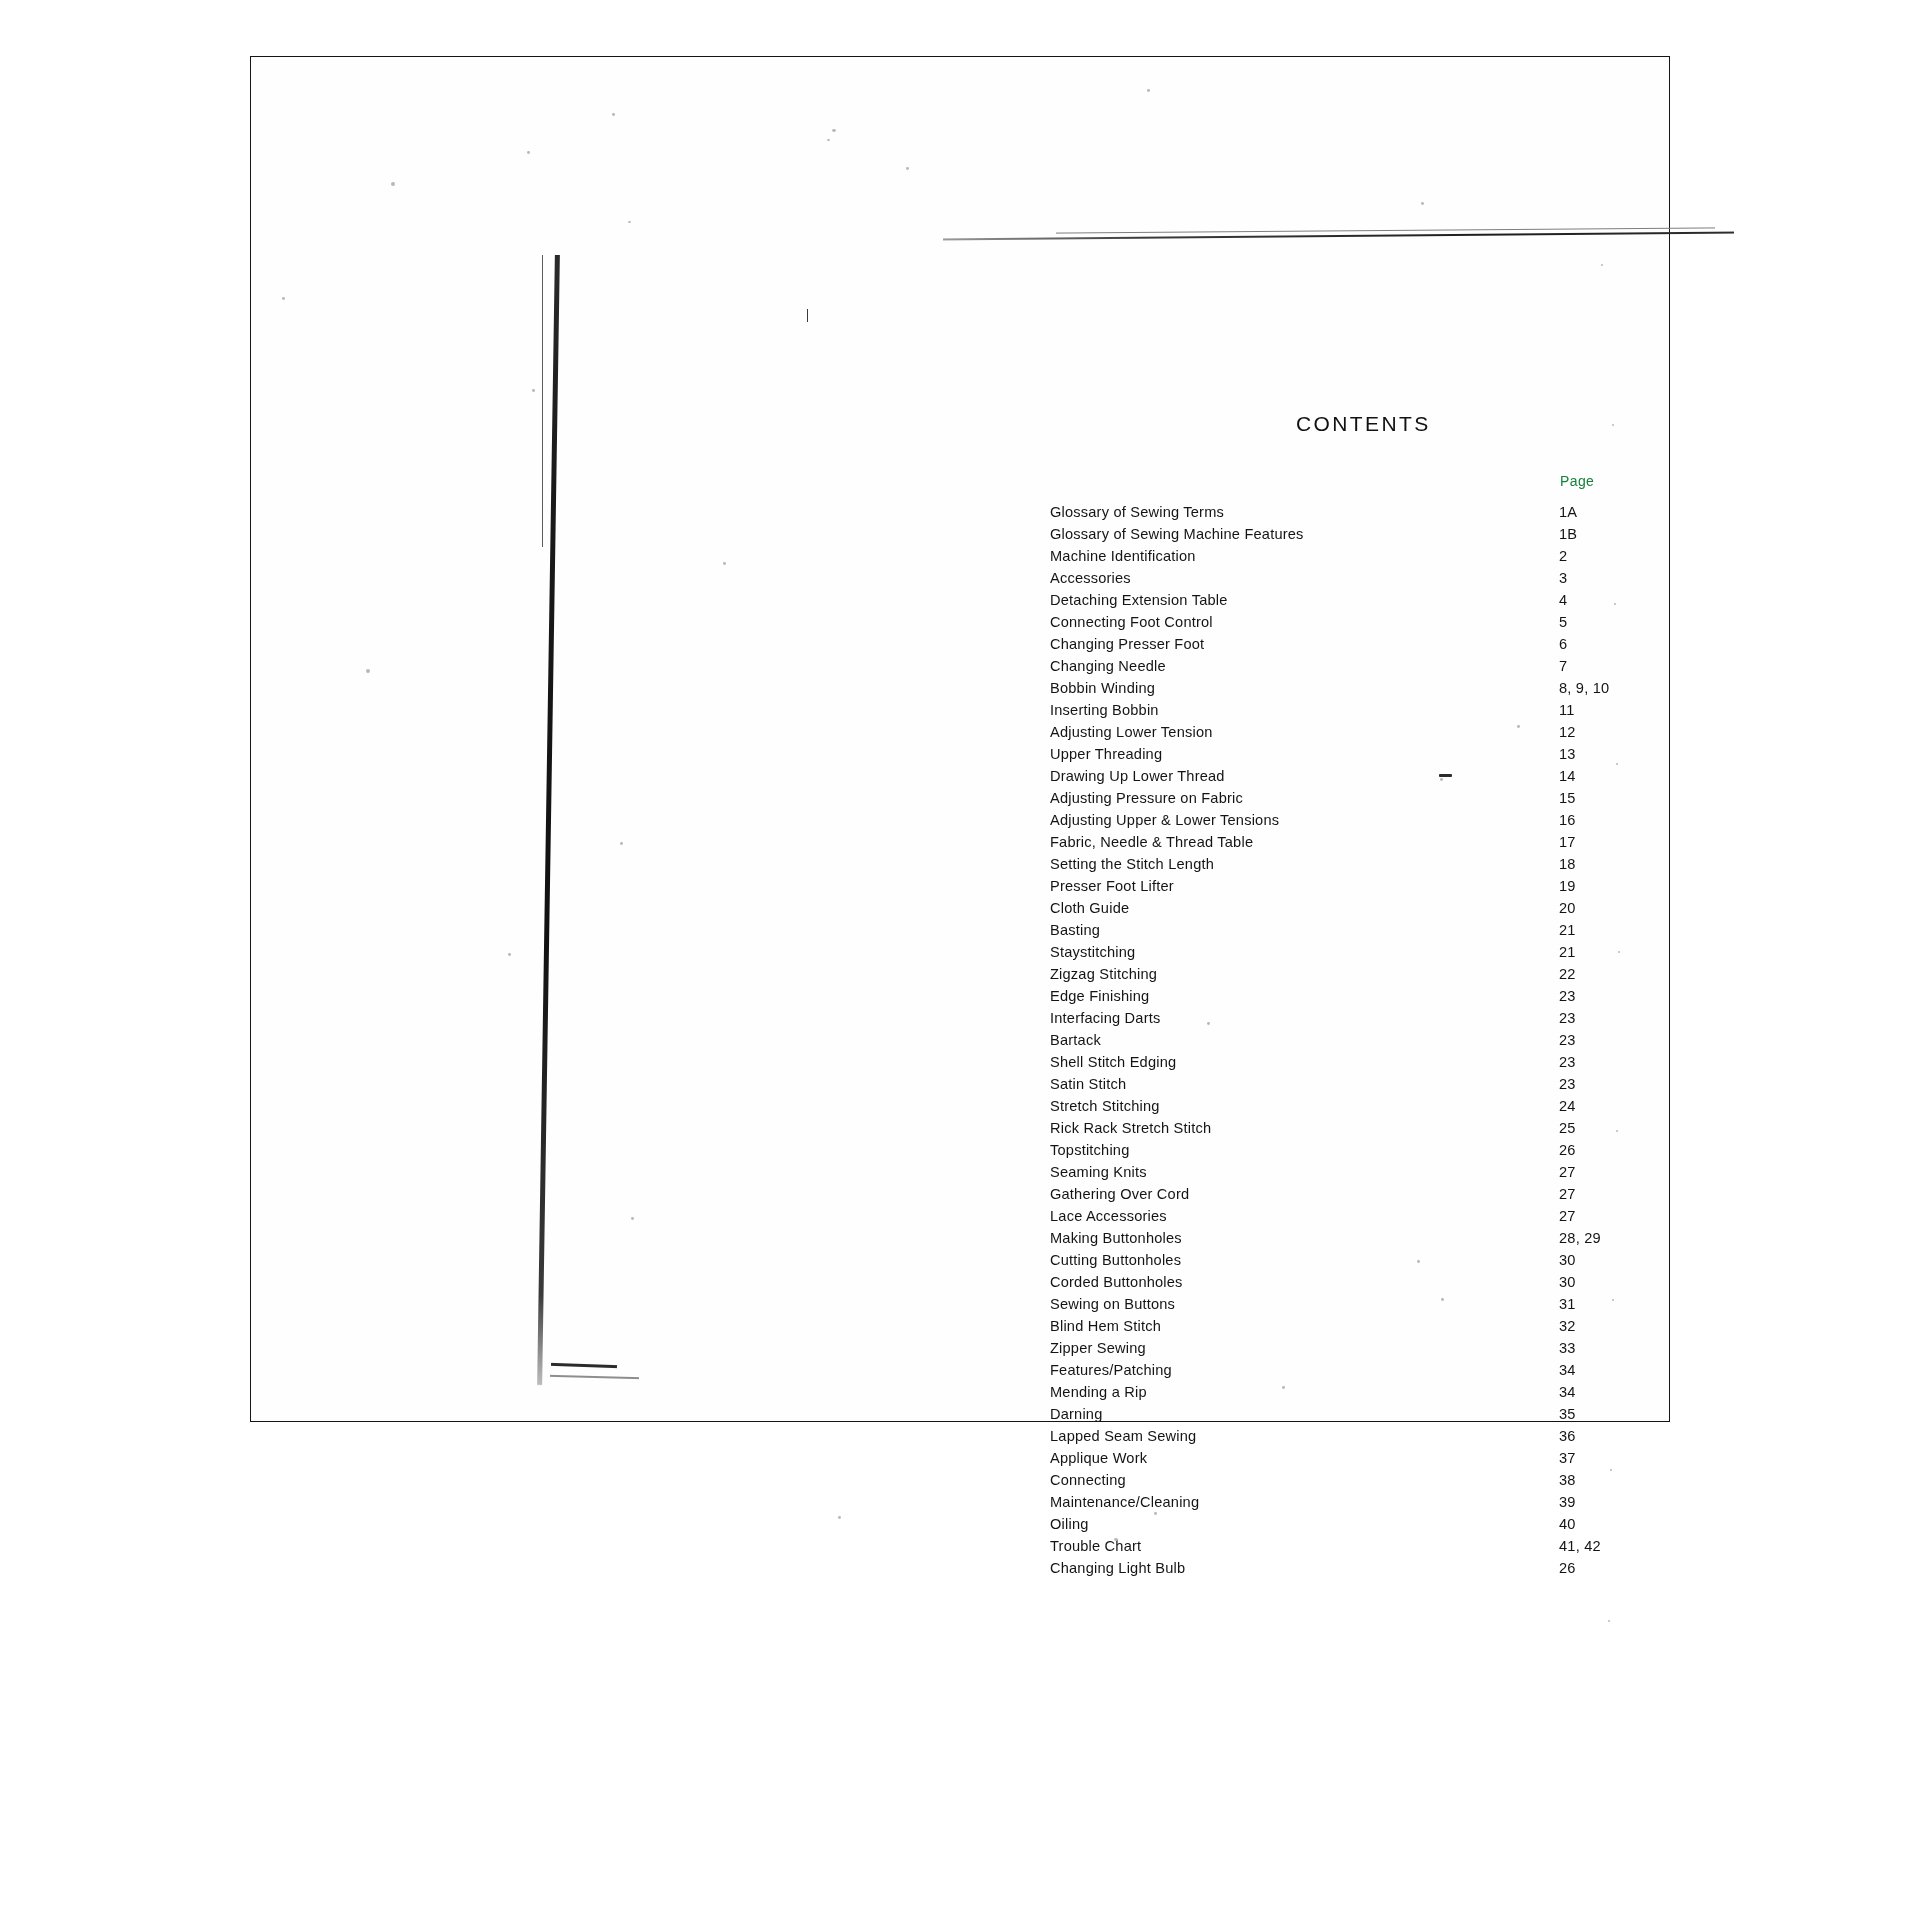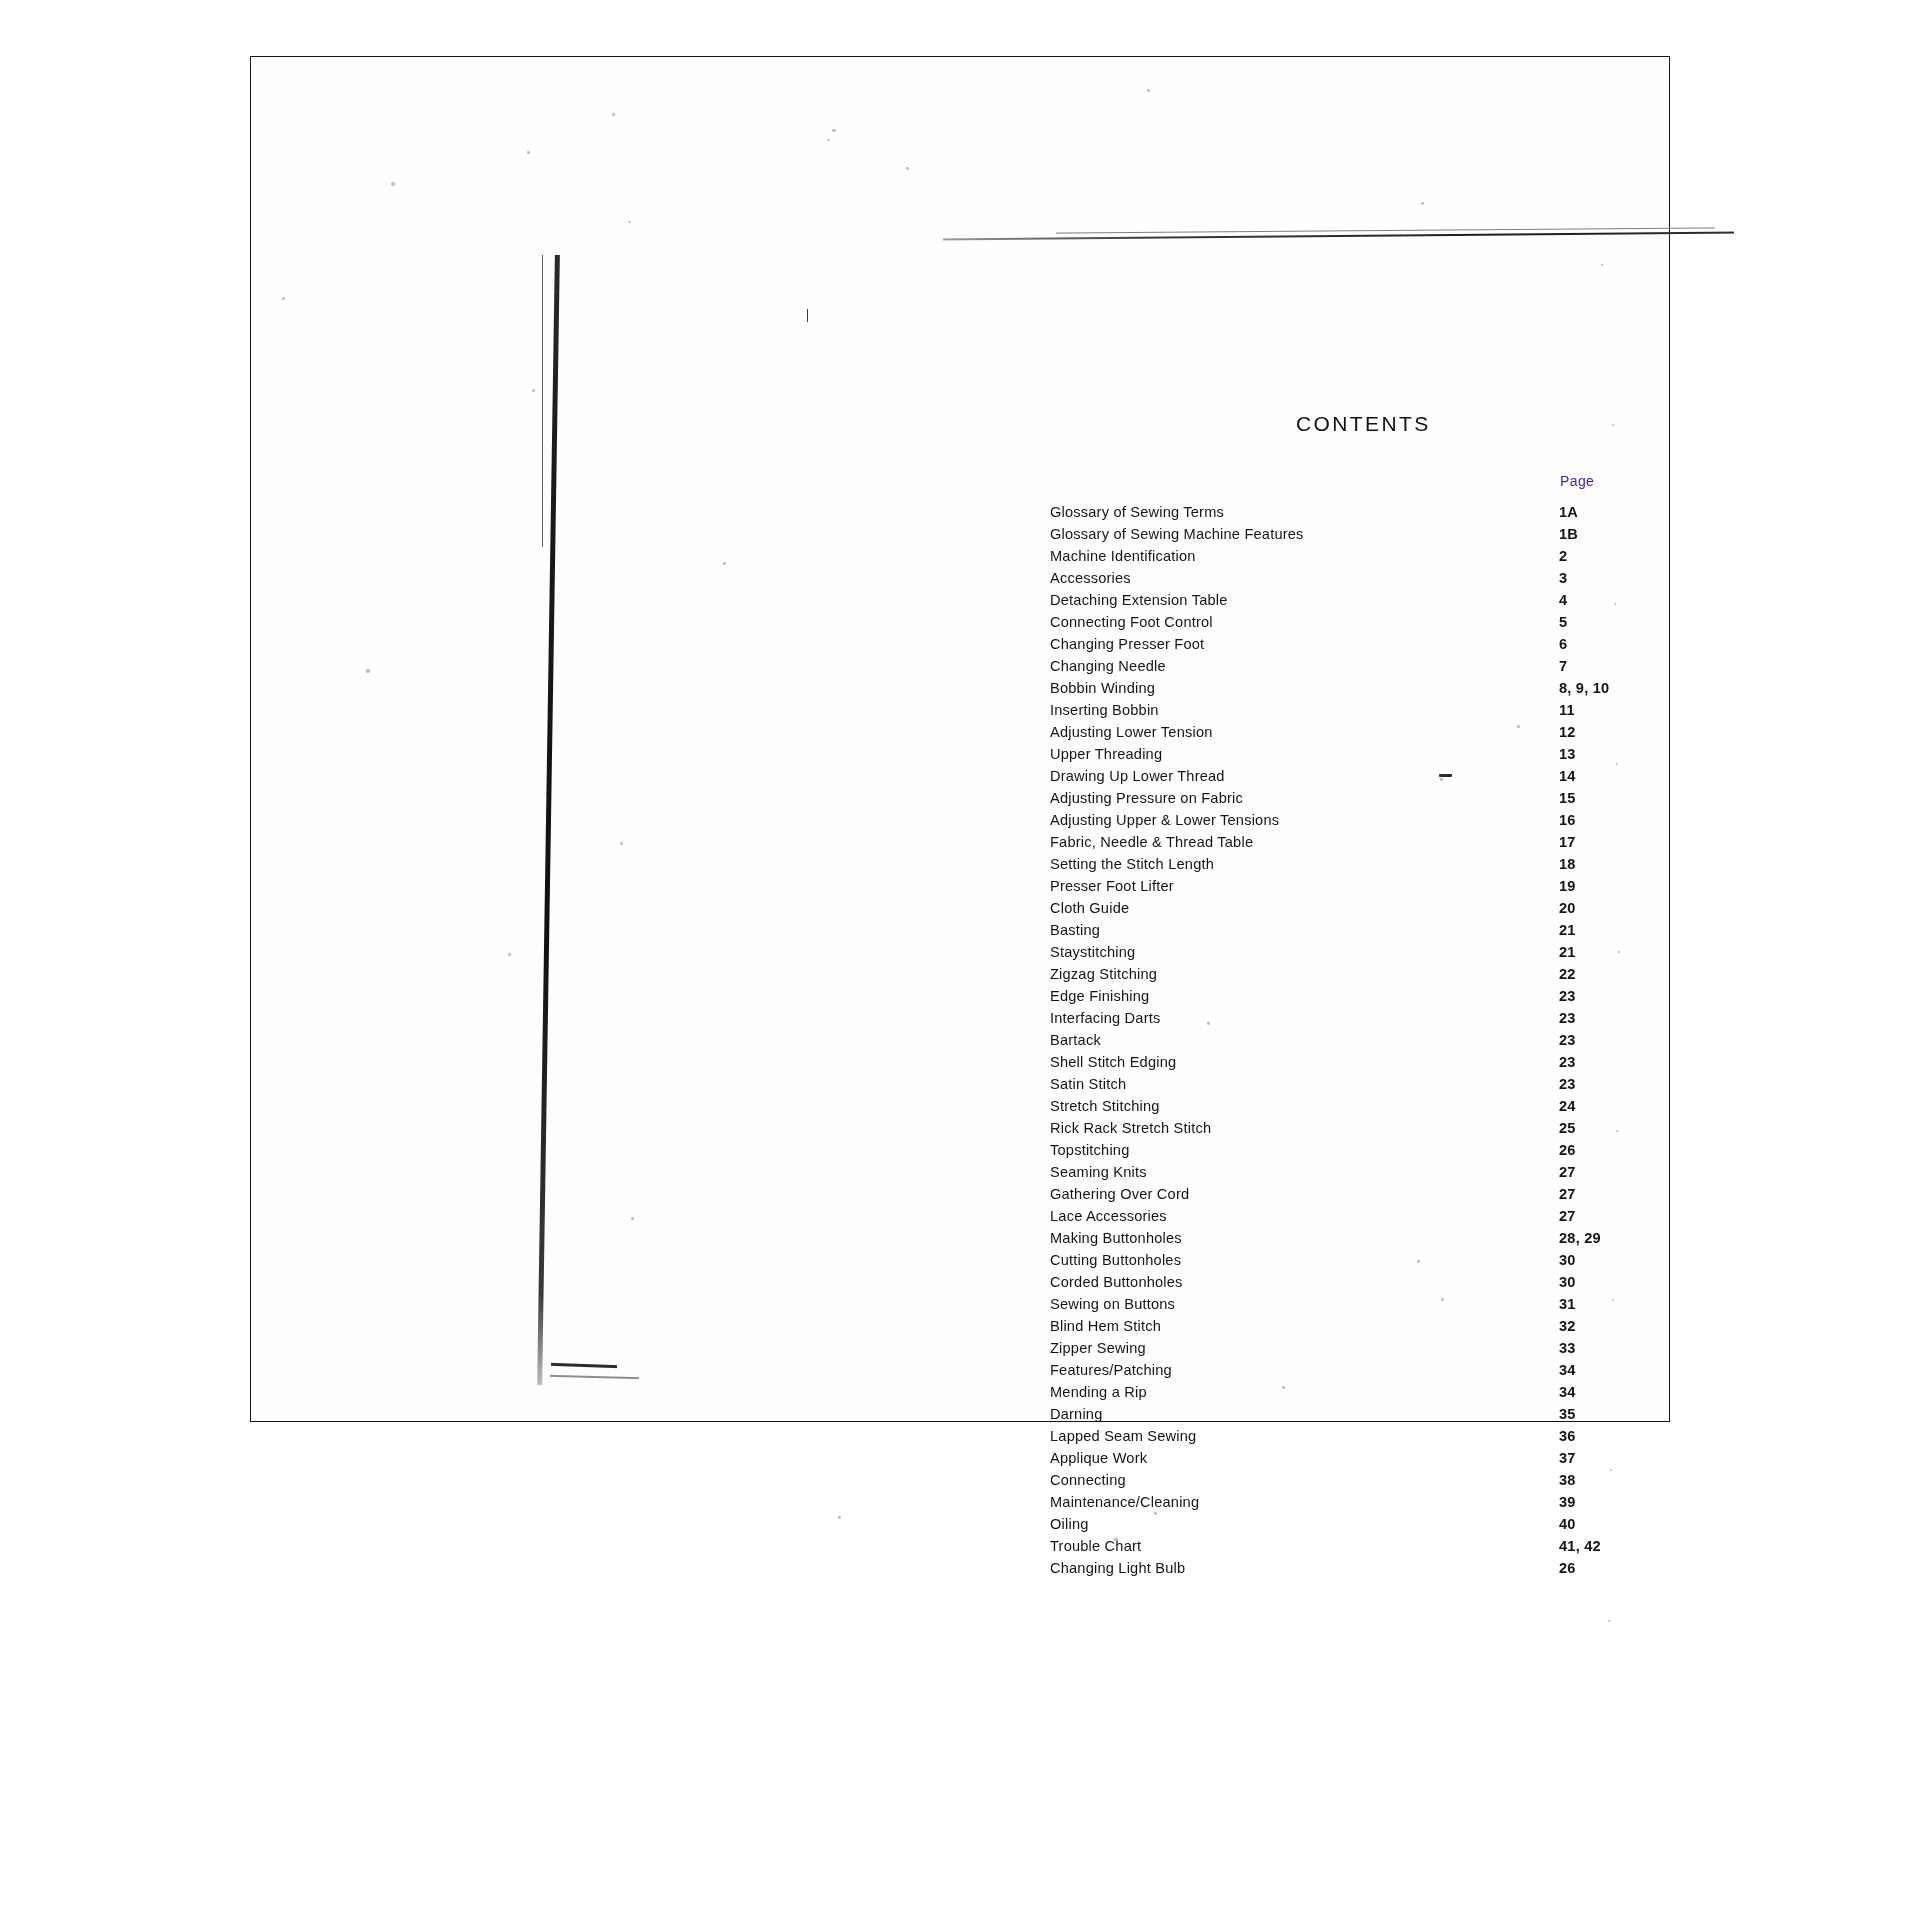--- a/index.html
+++ b/index.html
@@ -133,21 +133,21 @@
     letter-spacing: 2.4px;
     color: #111;
     white-space: nowrap;
   }
 
   #page-col-header {
     position: absolute;
     left: 1309px;
     top: 416px;
     font-size: 14px;
-    color: #4c1d95;
+    color: #15803d;
     letter-spacing: 0.4px;
   }
 
   #toc {
     position: absolute;
     left: 799px;
     top: 447px;
     width: 603px;
   }
   .toc-row {
@@ -161,21 +161,20 @@
     position: absolute;
     left: 0;
     top: 0;
     white-space: nowrap;
   }
   .toc-page {
     position: absolute;
     left: 509px;
     top: 0;
     white-space: nowrap;
-    font-weight: bold;
   }
 
   
   #grain {
     position: absolute;
     left: 0; top: 0;
     width: 1928px; height: 1928px;
     pointer-events: none;
     opacity: 0.5;
   }

